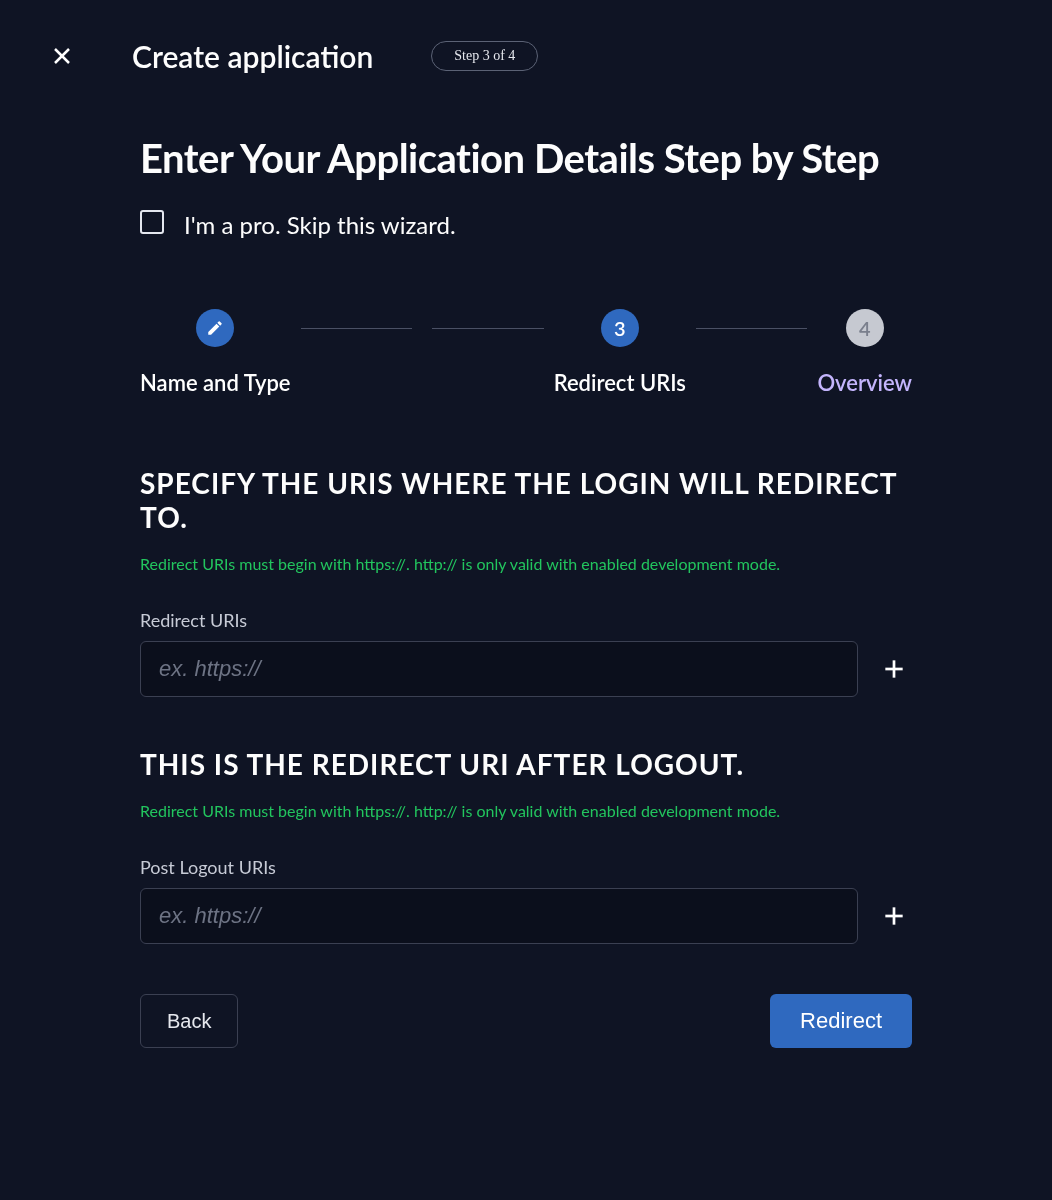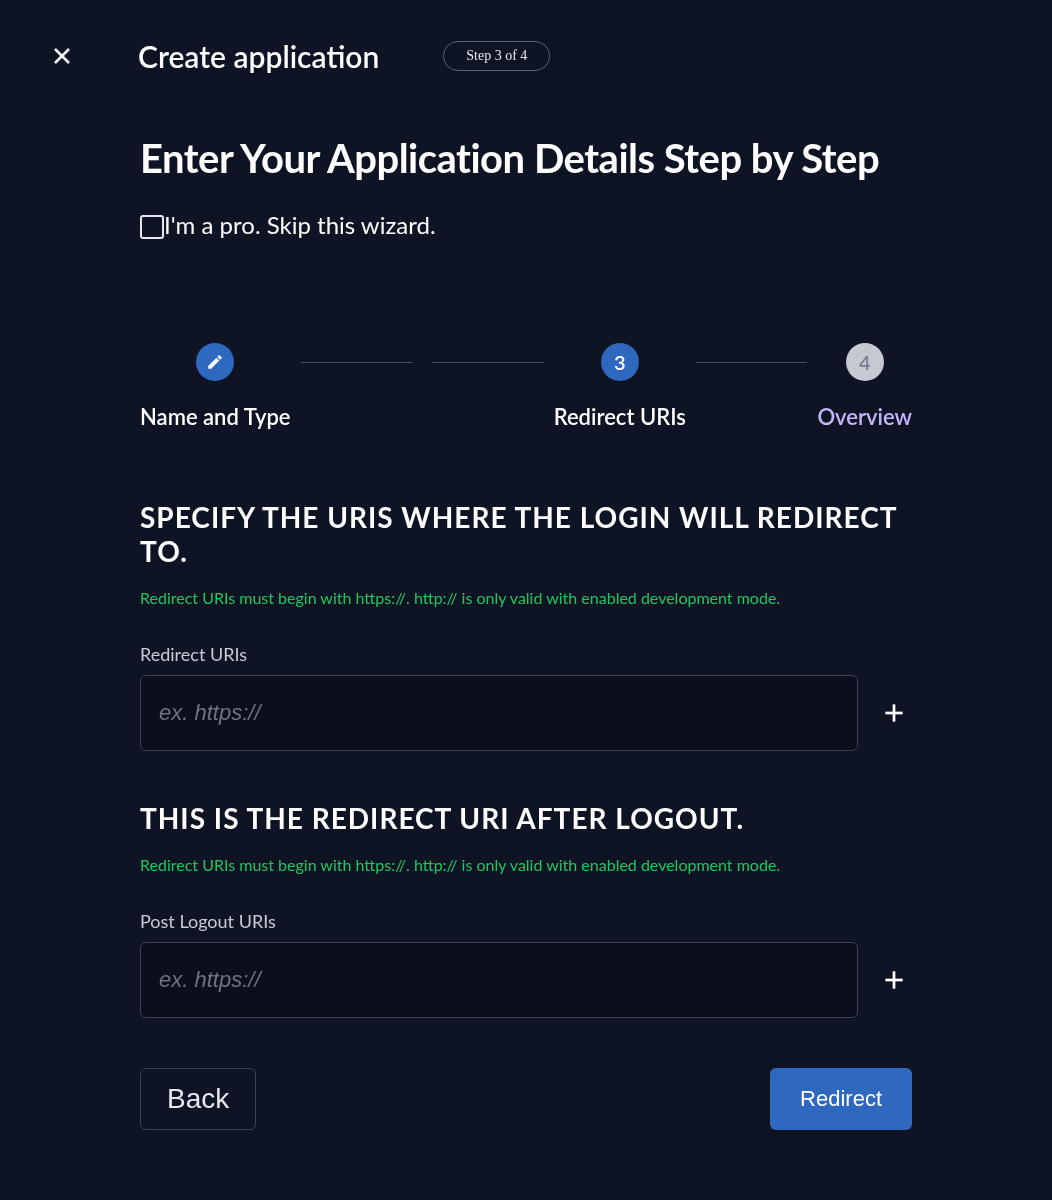--- a/index.html
+++ b/index.html
@@ -8,21 +8,21 @@
     color: #fdfdfd;
     font-family: -apple-system, BlinkMacSystemFont, "Segoe UI", "Lato", sans-serif;
     width: 1052px;
     height: 1200px;
     overflow: hidden;
   }
   .header {
     display: flex;
     align-items: center;
     padding: 38px 44px 20px 44px;
-    gap: 24px;
+    gap: 18px;
     text-align: center;
   }
   .close-btn {
     width: 36px;
     height: 36px;
     display: flex;
     align-items: center;
     justify-content: center;
     cursor: pointer;
     color: #fff;
@@ -47,23 +47,23 @@
   }
   .page-title {
     font-size: 40px;
     font-weight: 700;
     margin-top: 40px;
     margin-bottom: 28px;
     letter-spacing: -0.5px;
   }
   .skip-row {
     display: flex;
-    align-items: flex-end;
-    gap: 0;
-    margin-bottom: 104px;
+    align-items: flex-start;
+    gap: 20px;
+    margin-bottom: 70px;
   }
   .checkbox {
     width: 24px;
     height: 24px;
     border: 2.5px solid #e4e7ef;
     border-radius: 3px;
     background: transparent;
     cursor: pointer;
   }
   .skip-label {
@@ -142,21 +142,21 @@
     display: flex;
     align-items: center;
     gap: 18px;
     margin-bottom: 50px;
   }
   .uri-input {
     flex: 1 1 auto;
     background: #0b0f1c;
     border: 1px solid #3b4052;
     border-radius: 6px;
-    height: 76px;
+    height: 56px;
     padding: 10px 18px;
     font-size: 22px;
     font-style: italic;
     color: #e2e5ee;
     outline: none;
   }
   .uri-input::placeholder { color: #6d7384; font-style: italic; }
   .add-btn {
     width: 36px;
     height: 36px;
@@ -169,21 +169,21 @@
   .add-btn svg { width: 26px; height: 26px; stroke: #fff; stroke-width: 2.5; }
   .footer {
     display: flex;
     justify-content: space-between;
     margin-top: 40px;
   }
   .back-btn {
     background: transparent;
     border: 1px solid #3b4052;
     color: #e6e8ee;
-    font-size: 28px;
+    font-size: 20px;
     padding: 14px 26px;
     border-radius: 6px;
     cursor: pointer;
   }
   .continue-btn {
     background: #2f69bf;
     border: none;
     color: #fff;
     font-size: 22px;
     font-weight: 500;

